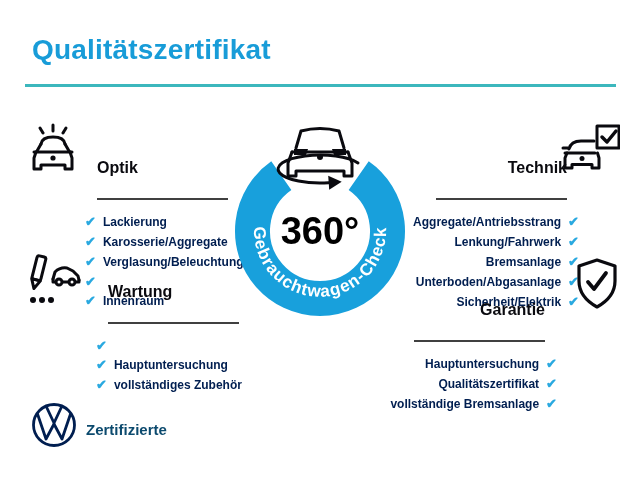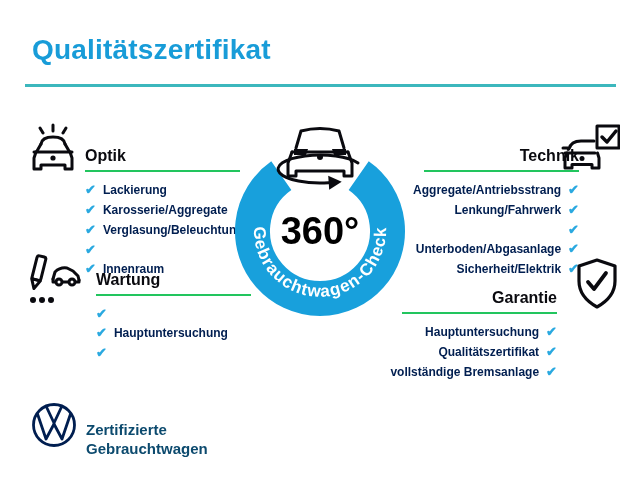--- a/index.html
+++ b/index.html
@@ -8,22 +8,22 @@
     font-family:"Liberation Sans",sans-serif;
   }
   .title{
     position:absolute;left:32px;top:34px;margin:0;
     font-size:28px;font-weight:bold;color:#189cd8;letter-spacing:.2px;
   }
   .rule{position:absolute;left:25px;top:84px;width:591px;height:3px;background:#3cb7bd;}
 
   .section{position:absolute;width:155px;}
   .sec-head{
-    margin:0;font-size:16px;font-weight:bold;color:#0a0a0f;
-    padding-bottom:5px;border-bottom:2px solid #22c55e;line-height:19px;
+    margin:12px;font-size:16px;font-weight:bold;color:#0a0a0f;
+    padding-bottom:21px;border-bottom:2px solid #404040;line-height:19px;
   }
   .section ul{list-style:none;margin:8px 0 0 0;padding:0;}
   .section li{
     display:flex;align-items:baseline;gap:7px;
     font-size:12px;font-weight:bold;color:#001e50;line-height:19px;white-space:nowrap;
   }
   .section.right{text-align:right;}
   .section.right li{flex-direction:row-reverse;}
   .check{color:#2aa9e0;font-size:13px;flex:0 0 auto;}
 
@@ -110,20 +110,21 @@
       <li>
           <span class="check">✔</span>
           <span>Aggregate/Antriebsstrang</span>
         </li>
       <li>
           <span class="check">✔</span>
           <span>Lenkung/Fahrwerk</span>
         </li>
       <li>
           <span class="check">✔</span>
+          <span>Bremsanlage</span>
         </li>
       <li>
           <span class="check">✔</span>
           <span>Unterboden/Abgasanlage</span>
         </li>
       <li>
           <span class="check">✔</span>
           <span>Sicherheit/Elektrik</span>
         </li>
     </ul>
@@ -150,20 +151,21 @@
     <ul>
       <li>
           <span class="check">✔</span>
         </li>
       <li>
           <span class="check">✔</span>
           <span>Hauptuntersuchung</span>
         </li>
       <li>
           <span class="check">✔</span>
+          <span>vollständiges Zubehör</span>
         </li>
     </ul>
   </div>
 
   <svg class="icon" id="icon-garantie" width="48" height="54" viewBox="0 0 48 54">
     <g class="pict">
       <path d="M24 3 L42 9 L42 24 Q42 40 24 50 Q6 40 6 24 L6 9 Z" stroke-width="3.2"></path>
       <path d="M15 25 L21 32 L33 16" stroke-width="3.8"></path>
     </g>
   </svg>
@@ -213,16 +215,15 @@
 
   <svg class="footer-logo" width="48" height="48" viewBox="0 0 48 48">
     <g fill="none" stroke="#001e50" stroke-width="2.8" stroke-linecap="round" stroke-linejoin="round">
       <circle cx="24" cy="24" r="20.5"></circle>
       <path d="M16.5 6 L24 22 L31.5 6"></path>
       <path d="M7.5 13 L16 38 L24 23 L32 38 L40.5 13"></path>
     </g>
   </svg>
   <div class="footer-text">
     <div>Zertifizierte</div>
-    <div>Gebrauchtwagen</div>
   </div>
 
 </div>
 
 </body></html>

